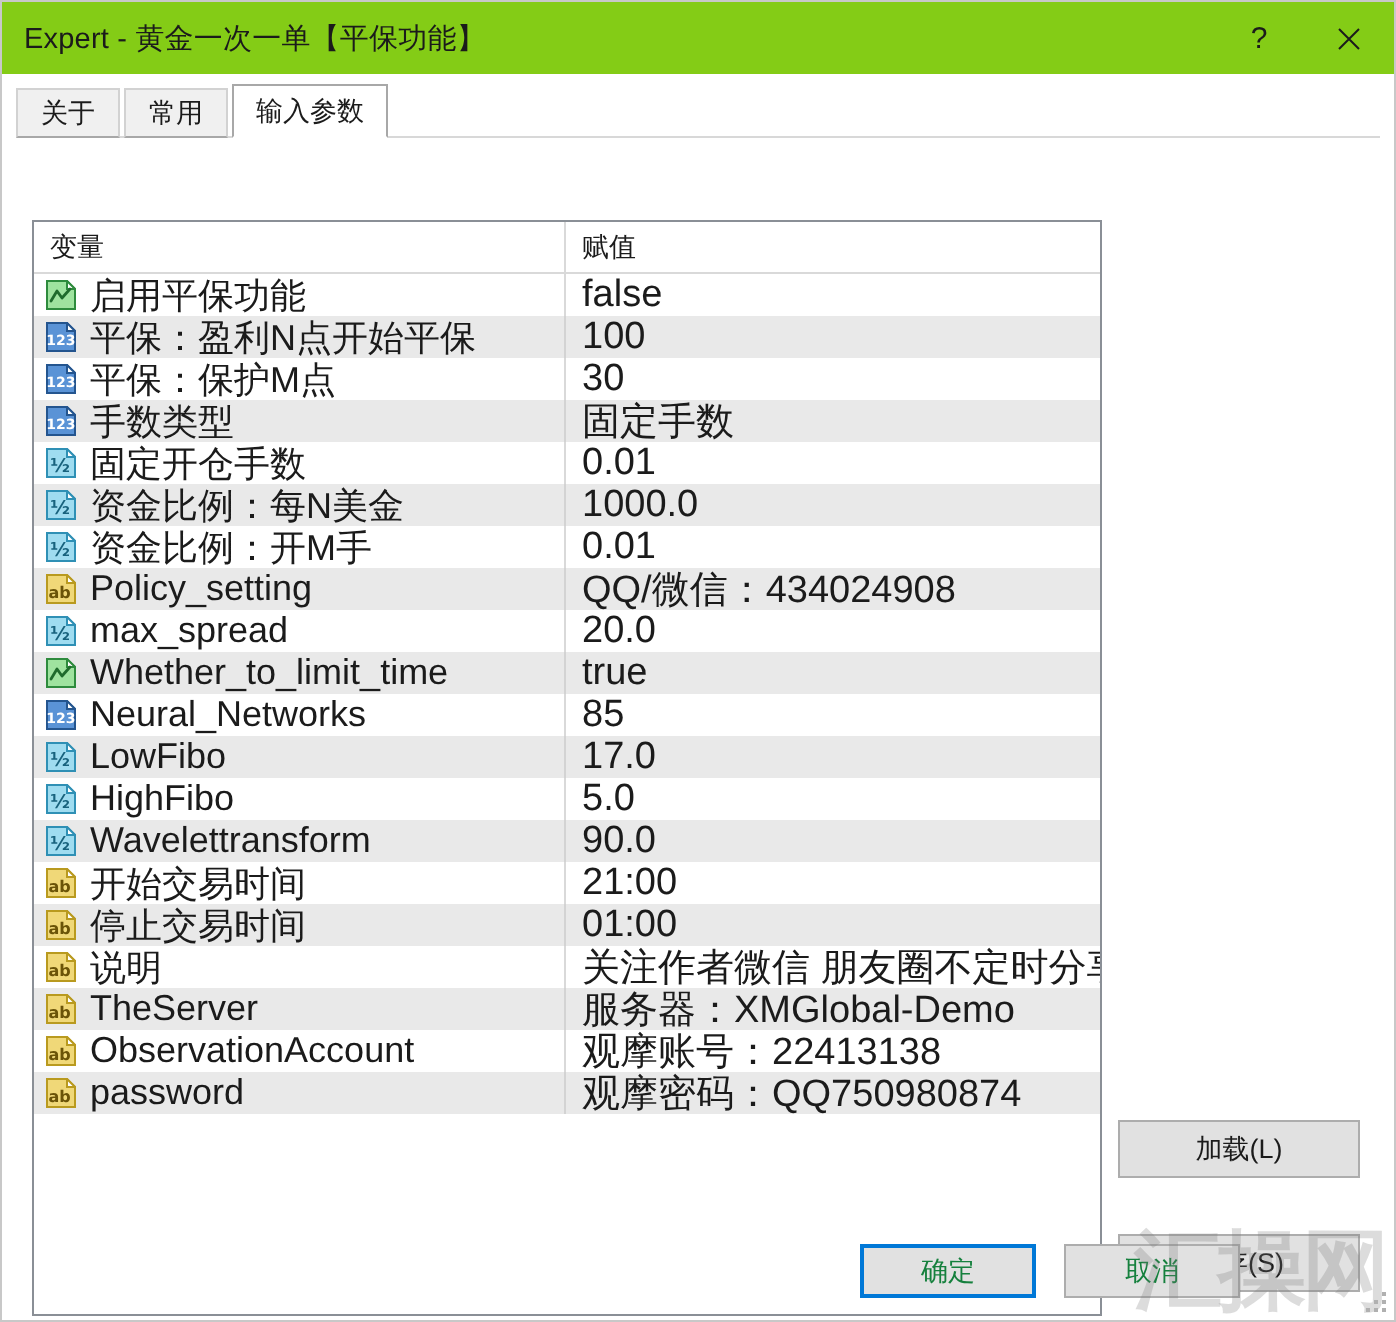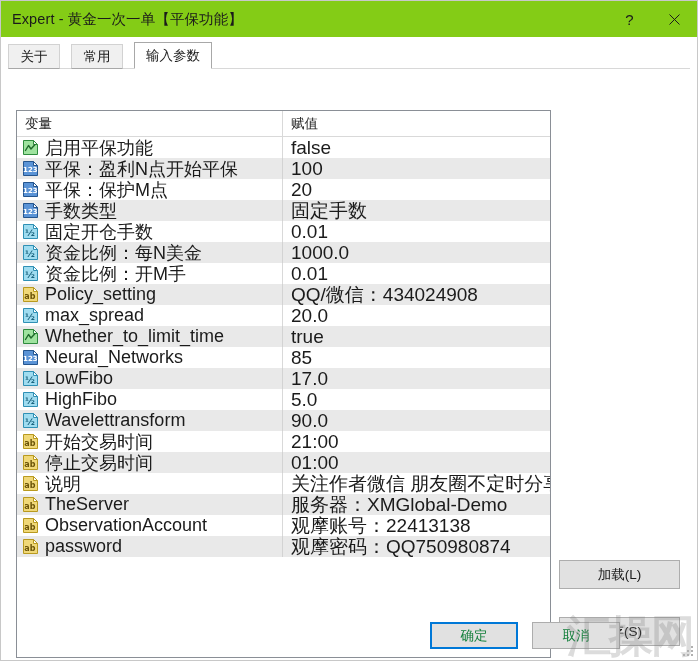--- a/index.html
+++ b/index.html
@@ -63,21 +63,21 @@
     left: 7px; top: 5px;
     display: flex;
     align-items: flex-end;
     height: 27px;
     z-index: 3;
   }
   .tab {
     height: 25px;
     min-width: 52px;
     padding: 0 11px;
-    margin-right: 11px;
+    margin-right: 2px;
     background: #f0f0f0;
     border: 1px solid #d2d2d2;
     border-bottom: 1px solid #a8a8a8;
     display: flex; align-items: center; justify-content: center;
     font-size: 13.5px;
     color: #1b1b1b;
     cursor: default;
     user-select: none;
     position: relative;
   }
@@ -317,21 +317,21 @@
               <div class="cell-name">
                 <span class="ticon">
                   <svg width="15" height="15" viewBox="0 0 15 15">
                     <path d="M0.5 0.5 L10.5 0.5 L14.5 4.5 L14.5 14.5 L0.5 14.5 Z" fill="#5a93d6" stroke="#24558f" stroke-width="1"></path>
                     <path d="M10.5 0.5 L14.5 4.5 L10.5 4.5 Z" fill="#ffffff" stroke="#24558f" stroke-width="1"></path>
                     <text x="7.4" y="11.4" font-size="7" font-family="DejaVu Sans, sans-serif" font-weight="bold" fill="#ffffff" text-anchor="middle">123</text>
                   </svg>
                 </span>
                 <span class="nlabel">平保：保护M点</span>
               </div>
-              <div class="cell-val">20</div>
+              <div class="cell-val">30</div>
             </div>
             <div class="row alt">
               <div class="cell-name">
                 <span class="ticon">
                   <svg width="15" height="15" viewBox="0 0 15 15">
                     <path d="M0.5 0.5 L10.5 0.5 L14.5 4.5 L14.5 14.5 L0.5 14.5 Z" fill="#5a93d6" stroke="#24558f" stroke-width="1"></path>
                     <path d="M10.5 0.5 L14.5 4.5 L10.5 4.5 Z" fill="#ffffff" stroke="#24558f" stroke-width="1"></path>
                     <text x="7.4" y="11.4" font-size="7" font-family="DejaVu Sans, sans-serif" font-weight="bold" fill="#ffffff" text-anchor="middle">123</text>
                   </svg>
                 </span>

